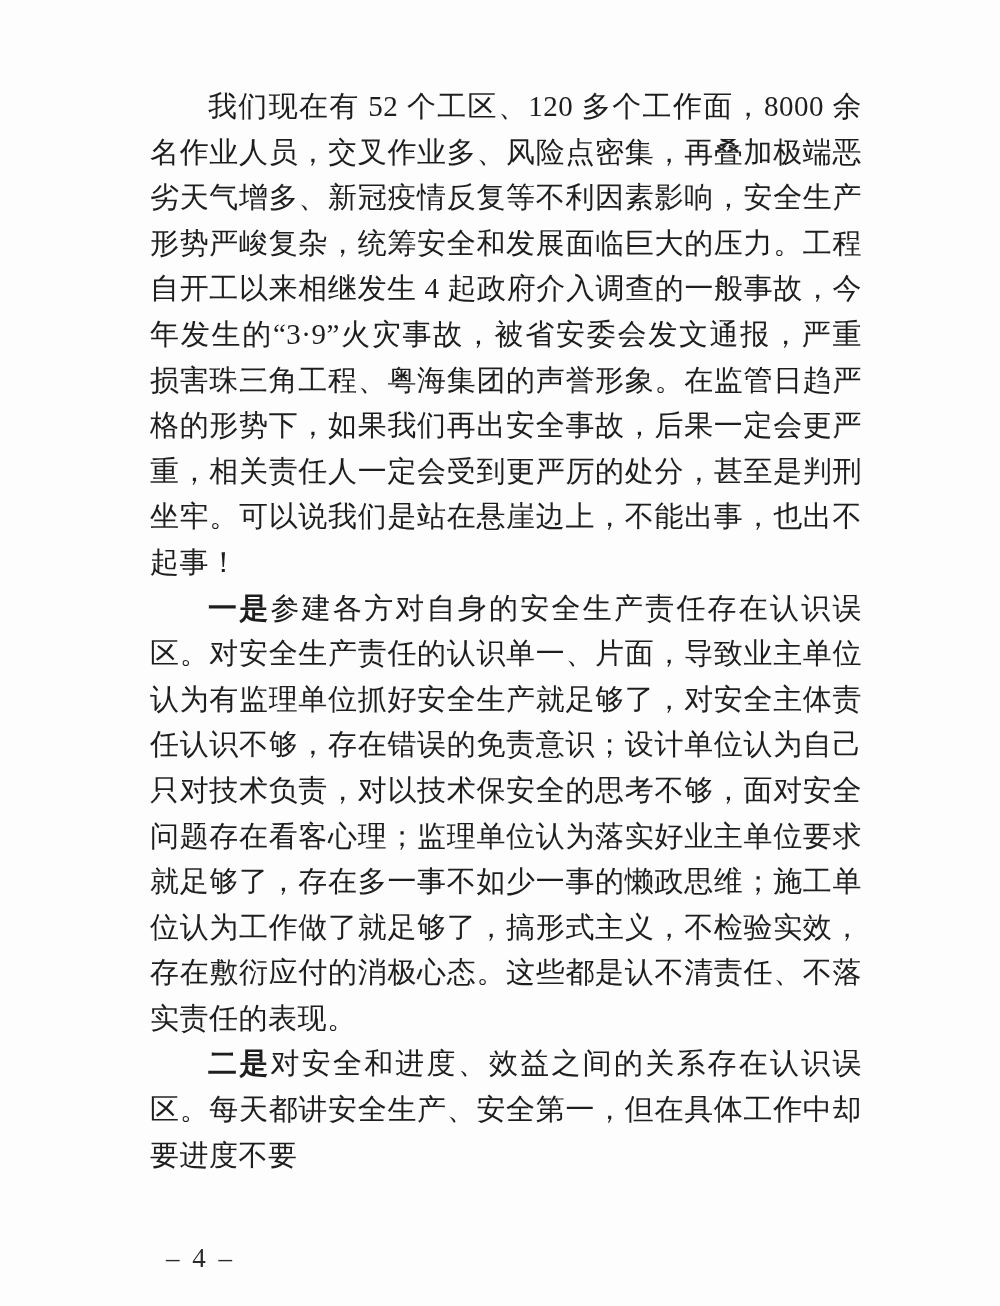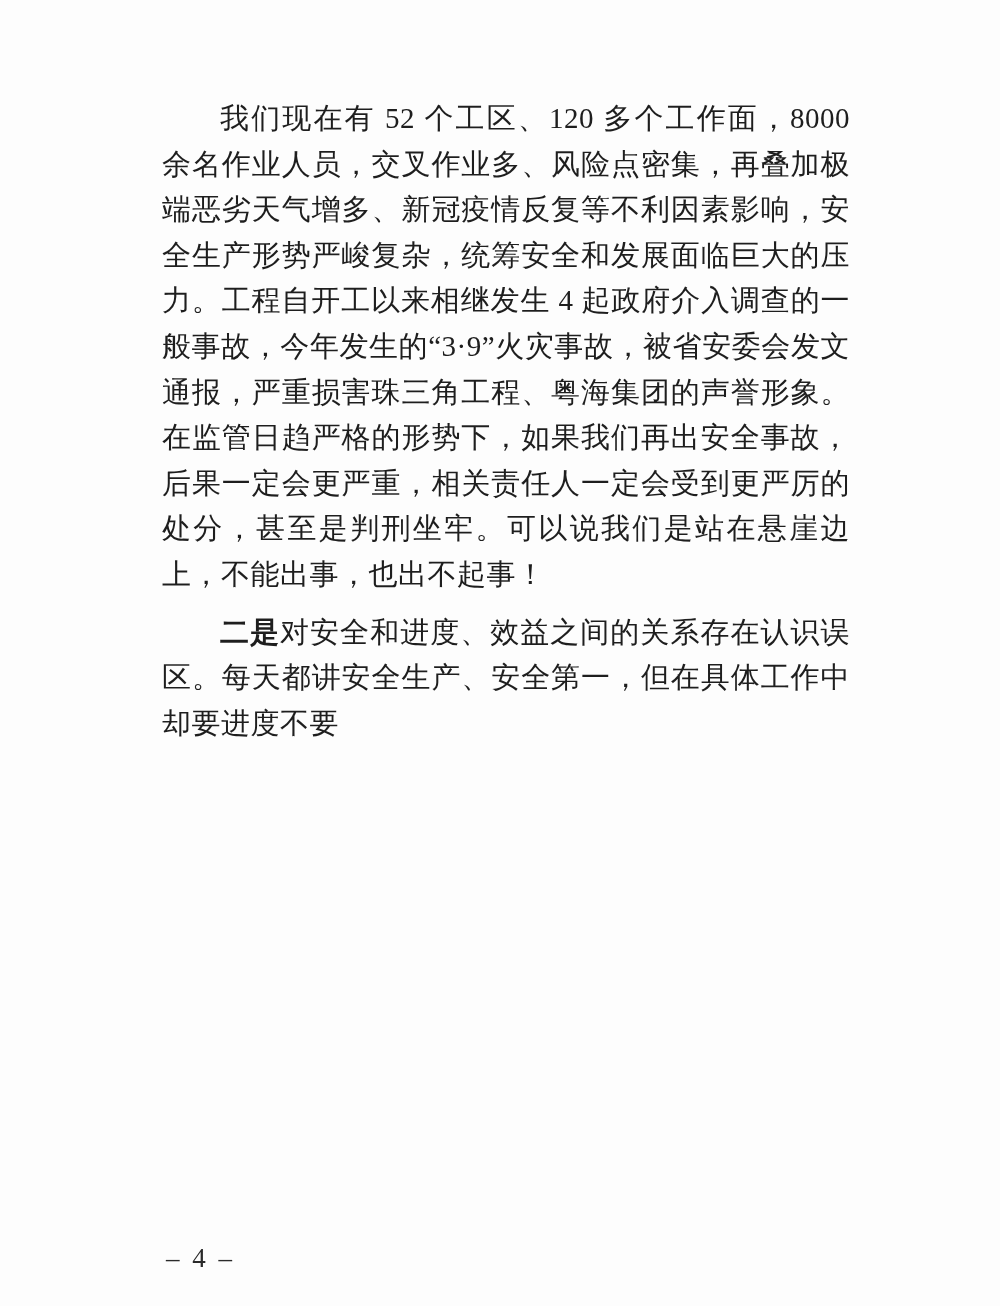--- a/index.html
+++ b/index.html
@@ -21,21 +21,21 @@
     position: absolute;
     left: 150px;
     top: 84px;
     width: 712px;
     font-size: 29px;
     line-height: 45.6px;
     text-align: justify;
     letter-spacing: 0.5px;
   }
   .para {
-    margin: 12px;
+    margin: 0;
     padding: 0;
     text-indent: 2em;
   }
   .bold {
     font-weight: bold;
   }
   .page-number {
     position: absolute;
     left: 166px;
     top: 1243px;
@@ -43,16 +43,17 @@
     letter-spacing: 3px;
     color: #2a2a2a;
   }
 </style>
 </head>
 <body>
 
 <div class="page">
   <div class="text-block" id="doc-body">
       <p class="para"><span>我们现在有 52 个工区、120 多个工作面，8000 余名作业人员，交叉作业多、风险点密集，再叠加极端恶劣天气增多、新冠疫情反复等不利因素影响，安全生产形势严峻复杂，统筹安全和发展面临巨大的压力。工程自开工以来相继发生 4 起政府介入调查的一般事故，今年发生的“3·9”火灾事故，被省安委会发文通报，严重损害珠三角工程、粤海集团的声誉形象。在监管日趋严格的形势下，如果我们再出安全事故，后果一定会更严重，相关责任人一定会受到更严厉的处分，甚至是判刑坐牢。可以说我们是站在悬崖边上，不能出事，也出不起事！</span></p>
+      <p class="para"><span class="bold">一是</span><span>参建各方对自身的安全生产责任存在认识误区。对安全生产责任的认识单一、片面，导致业主单位认为有监理单位抓好安全生产就足够了，对安全主体责任认识不够，存在错误的免责意识；设计单位认为自己只对技术负责，对以技术保安全的思考不够，面对安全问题存在看客心理；监理单位认为落实好业主单位要求就足够了，存在多一事不如少一事的懒政思维；施工单位认为工作做了就足够了，搞形式主义，不检验实效，存在敷衍应付的消极心态。这些都是认不清责任、不落实责任的表现。</span></p>
       <p class="para"><span class="bold">二是</span><span>对安全和进度、效益之间的关系存在认识误区。每天都讲安全生产、安全第一，但在具体工作中却要进度不要</span></p>
     </div>
   <div class="page-number">– 4 –</div>
 </div>
 
 </body></html>

